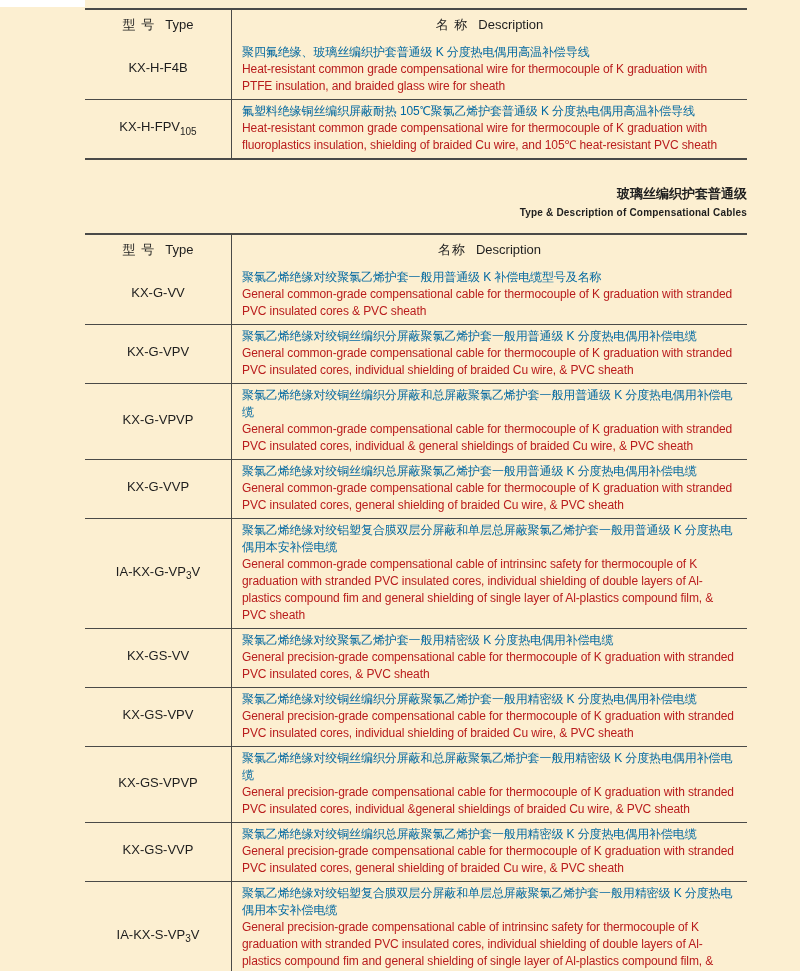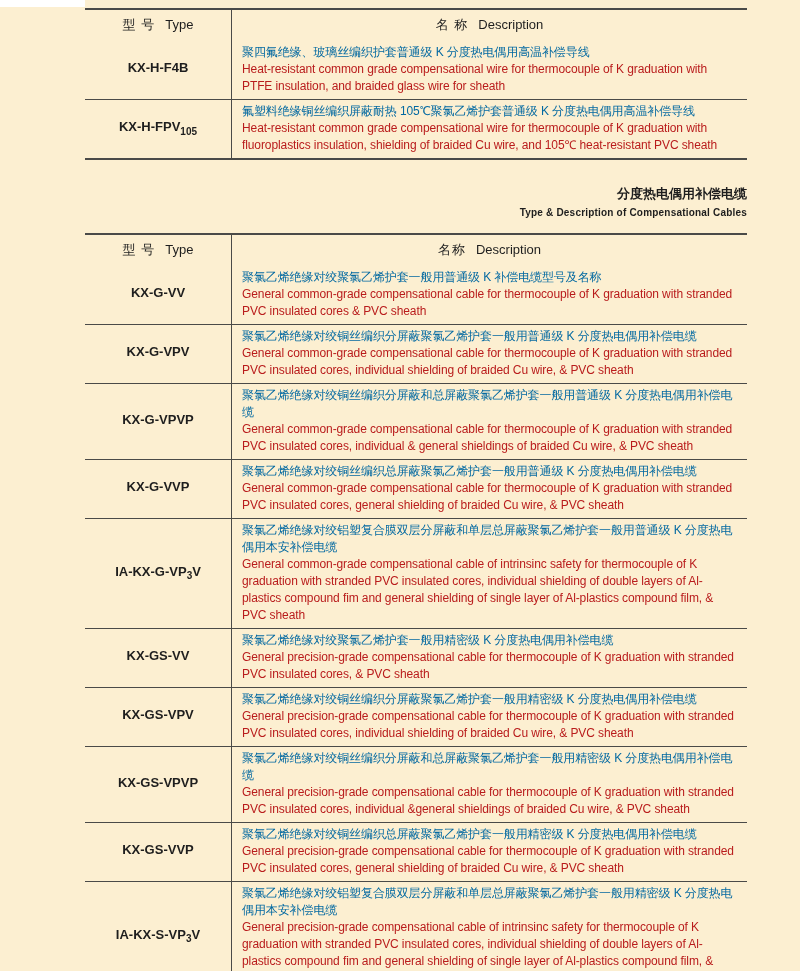--- a/index.html
+++ b/index.html
@@ -32,21 +32,20 @@
   }
   table.spec-table tr{border-bottom:1.6px solid var(--line);}
   table.spec-table tr:last-child{border-bottom:none;}
   th.type-head,td.type-cell{
     width:142px;
     text-align:center;
     vertical-align:middle;
     border-right:1.6px solid var(--line);
     font-size:13px;
     padding:3px 2px 8px 2px;
-    font-weight:bold;
   }
   th.desc-head{
     text-align:center;vertical-align:middle;
     font-size:13px;font-weight:normal;
     padding:6px 4px 7px 4px;
   }
   th.type-head{font-weight:normal;padding:6px 2px 7px 2px;}
   .head-zh{letter-spacing:1px;margin-right:10px;text-align:right;}
   .head-en{letter-spacing:0;}
   td.desc-cell{
@@ -98,21 +97,21 @@
             <td class="type-cell"><span class="type-code">KX-H-FPV<sub>105</sub></span></td>
             <td class="desc-cell">
               <div class="desc-zh">氟塑料绝缘铜丝编织屏蔽耐热 105℃聚氯乙烯护套普通级 K 分度热电偶用高温补偿导线</div>
               <div class="desc-en">Heat-resistant common grade compensational wire for thermocouple of K graduation with fluoroplastics insulation, shielding of braided Cu wire, and 105℃ heat-resistant PVC sheath</div>
             </td>
           </tr>
         </tbody>
     </table>
 
     <div class="section-title">
-      <div class="title-zh">分度热电偶用补偿电缆</div>
+      <div class="title-zh">玻璃丝编织护套普通级</div>
       <div class="title-en">Type &amp; Description of Compensational Cables</div>
     </div>
 
     <table class="spec-table">
       <thead>
         <tr>
           <th class="type-head">
             <span class="head-zh">型 号</span><span class="head-en">Type</span>
           </th>
           <th class="desc-head">

